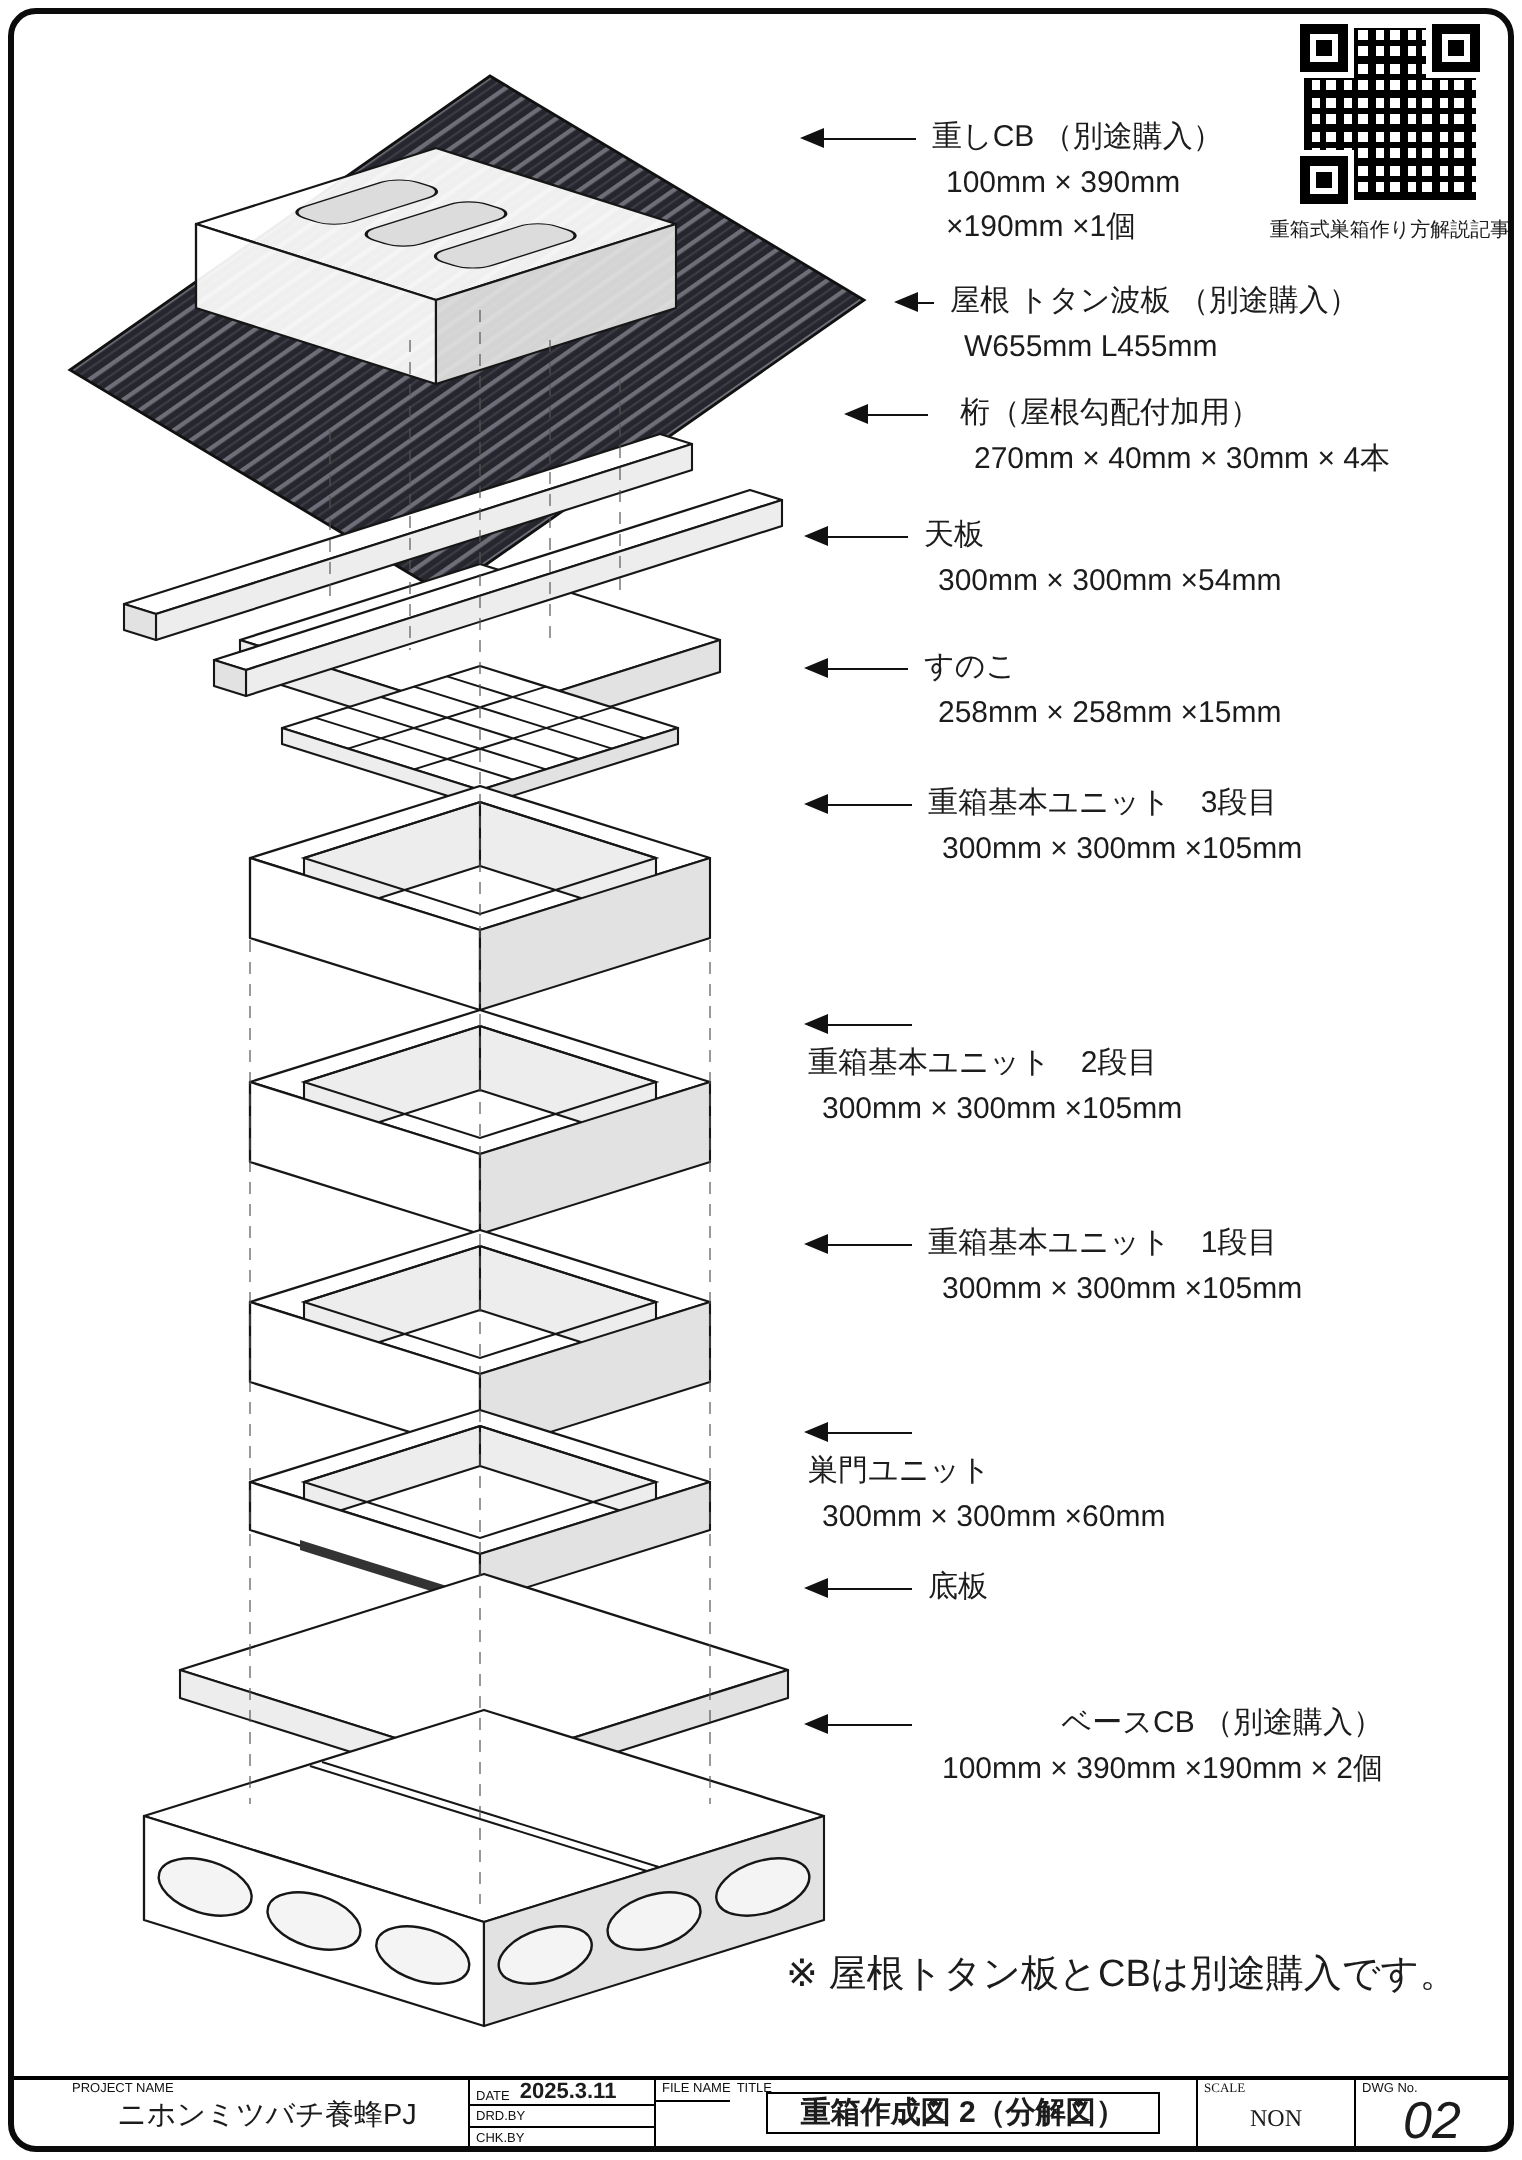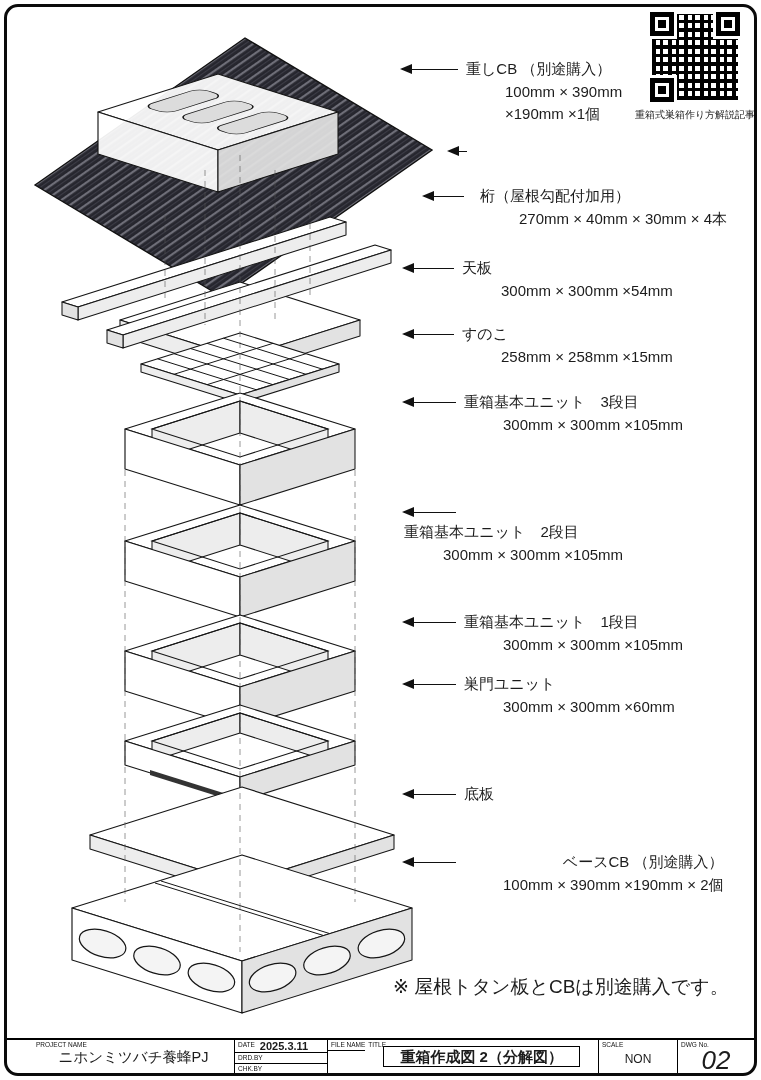--- a/index.html
+++ b/index.html
@@ -13,50 +13,50 @@
   svg .inn{fill:none;stroke:#161616;stroke-width:1.05;}
   svg .slat{fill:none;stroke:#161616;stroke-width:1;}
   svg .dash{stroke:#555;stroke-width:1;stroke-dasharray:6 5;opacity:.6;fill:none;}
   svg .hole{fill:#f4f4f4;stroke:#161616;stroke-width:1.2;}
 
   .lbl{position:absolute;display:flex;gap:8px;z-index:10;}
   .arrow{flex:none;height:1.3px;background:#111;margin-top:11px;position:relative;}
   .arrow::before{content:"";position:absolute;left:-2px;top:-4.6px;width:0;height:0;
     border-right:12px solid #111;border-top:5.2px solid transparent;border-bottom:5.2px solid transparent;}
   .lbl-title{font-size:15px;line-height:1.5;white-space:nowrap;}
-  .lbl-dim{font-size:15px;line-height:1.5;padding-left:7px;white-space:nowrap;margin-left:32px;}
+  .lbl-dim{font-size:15px;line-height:1.5;padding-left:7px;white-space:nowrap;}
   .lbl-dim:empty{display:none;}
 
   .note{position:absolute;left:393px;top:974px;font-size:19px;font-weight:500;z-index:10;white-space:nowrap;}
 
   .qr{position:absolute;left:650px;top:12px;width:90px;height:90px;background:#fff;z-index:10;}
   .qr-noise{position:absolute;inset:2px;background-color:#fff;background:
     repeating-linear-gradient(90deg,#000 0 4px,transparent 4px 8px,#000 8px 11px,transparent 11px 16px),
     repeating-linear-gradient(0deg,#000 0 4px,#fff 4px 9px,#000 9px 12px,#fff 12px 17px);}
   .finder{position:absolute;width:24px;height:24px;background:#fff;border:5px solid #000;box-sizing:border-box;box-shadow:0 0 0 3px #fff;}
   .finder::after{content:"";position:absolute;inset:3px;background:#000;}
   .finder.tl{top:0;left:0;} .finder.tr{top:0;right:0;} .finder.bl{bottom:0;left:0;}
   .qr-caption{position:absolute;left:632px;top:108px;width:126px;font-size:10px;text-align:center;z-index:10;}
 
   .tb{position:absolute;left:7px;right:7px;bottom:7px;height:33px;border-top:2.2px solid #000;display:flex;z-index:20;background:transparent;}
   .tb-cell{border-right:1.4px solid #000;position:relative;box-sizing:border-box;}
   .tb-cell:last-child{border-right:none;}
   .tb-label{font-size:6.5px;color:#111;display:block;padding:1px 0 0 3px;line-height:1.1;}
   .tb-project{width:202px;margin-left:26px;}
   .tb-project-name{font-size:14.5px;text-align:center;margin-top:0px;}
   .tb-meta{width:93px;display:flex;flex-direction:column;}
-  .tb-row{border-bottom:1px solid #000;flex:1;display:flex;align-items:flex-start;}
+  .tb-row{border-bottom:1px solid #000;flex:1;display:flex;align-items:flex-end;}
   .tb-row.last{border-bottom:none;}
   .tb-date{font-size:11px;font-weight:700;margin-left:5px;line-height:1.1;}
   .tb-file{flex:1;display:flex;flex-direction:row;}
   .tb-file-row{flex:none;height:10px;border-bottom:1px solid #000;}
   .tb-title-row{flex:1;position:relative;display:flex;align-items:center;justify-content:center;}
   .tb-title-row .tb-label{position:absolute;left:0;top:0;}
   .tb-title{font-size:15px;font-weight:700;border:1.6px solid #000;padding:0 16px;line-height:1.3;}
-  .tb-scale{width:79px;}
+  .tb-scale{width:79px;font-family:Liberation Serif, serif;}
   .tb-scale-val{font-size:12px;text-align:center;margin-top:4px;}
   .tb-dwg{width:76px;}
   .tb-dwg-no{font-size:26px;text-align:center;line-height:1;margin-top:-1px;font-style:italic;}
 </style>
 </head>
 <body>
 
 <div class="sheet-border"></div>
 
 <svg class="diagram" width="761" height="1080" viewBox="0 0 761 1080">
@@ -177,23 +177,28 @@
   <div class="arrow" style="width:56px;"></div>
   <div class="lbl-text">
     <div class="lbl-title">重しCB （別途購入）</div>
     <div class="lbl-dim">100mm × 390mm</div>
     <div class="lbl-dim">×190mm ×1個</div>
   </div>
 </div>
 
 <div class="lbl" style="top:140px;left:449px;">
   <div class="arrow" style="width:18px;"></div>
-</div>
-
-<div class="lbl" style="top:185px;left:424px;gap:16px;">
+  <div class="lbl-text">
+    <div class="lbl-title">屋根 トタン波板 （別途購入）</div>
+    <div class="lbl-dim">W655mm L455mm</div>
+
+  </div>
+</div>
+
+<div class="lbl" style="top:196px;left:424px;gap:16px;">
   <div class="arrow" style="width:40px;"></div>
   <div class="lbl-text">
     <div class="lbl-title">桁（屋根勾配付加用）</div>
     <div class="lbl-dim">270mm × 40mm × 30mm × 4本</div>
 
   </div>
 </div>
 
 <div class="lbl" style="top:257px;left:404px;">
   <div class="arrow" style="width:50px;"></div>
@@ -233,21 +238,21 @@
 
 <div class="lbl" style="top:611px;left:404px;">
   <div class="arrow" style="width:52px;"></div>
   <div class="lbl-text">
     <div class="lbl-title">重箱基本ユニット　1段目</div>
     <div class="lbl-dim">300mm × 300mm ×105mm</div>
 
   </div>
 </div>
 
-<div class="lbl" style="top:673px;left:404px;">
+<div class="lbl" style="top:705px;left:404px;flex-direction:column;">
   <div class="arrow" style="width:52px;"></div>
   <div class="lbl-text">
     <div class="lbl-title">巣門ユニット</div>
     <div class="lbl-dim">300mm × 300mm ×60mm</div>
 
   </div>
 </div>
 
 <div class="lbl" style="top:783px;left:404px;">
   <div class="arrow" style="width:52px;"></div>

